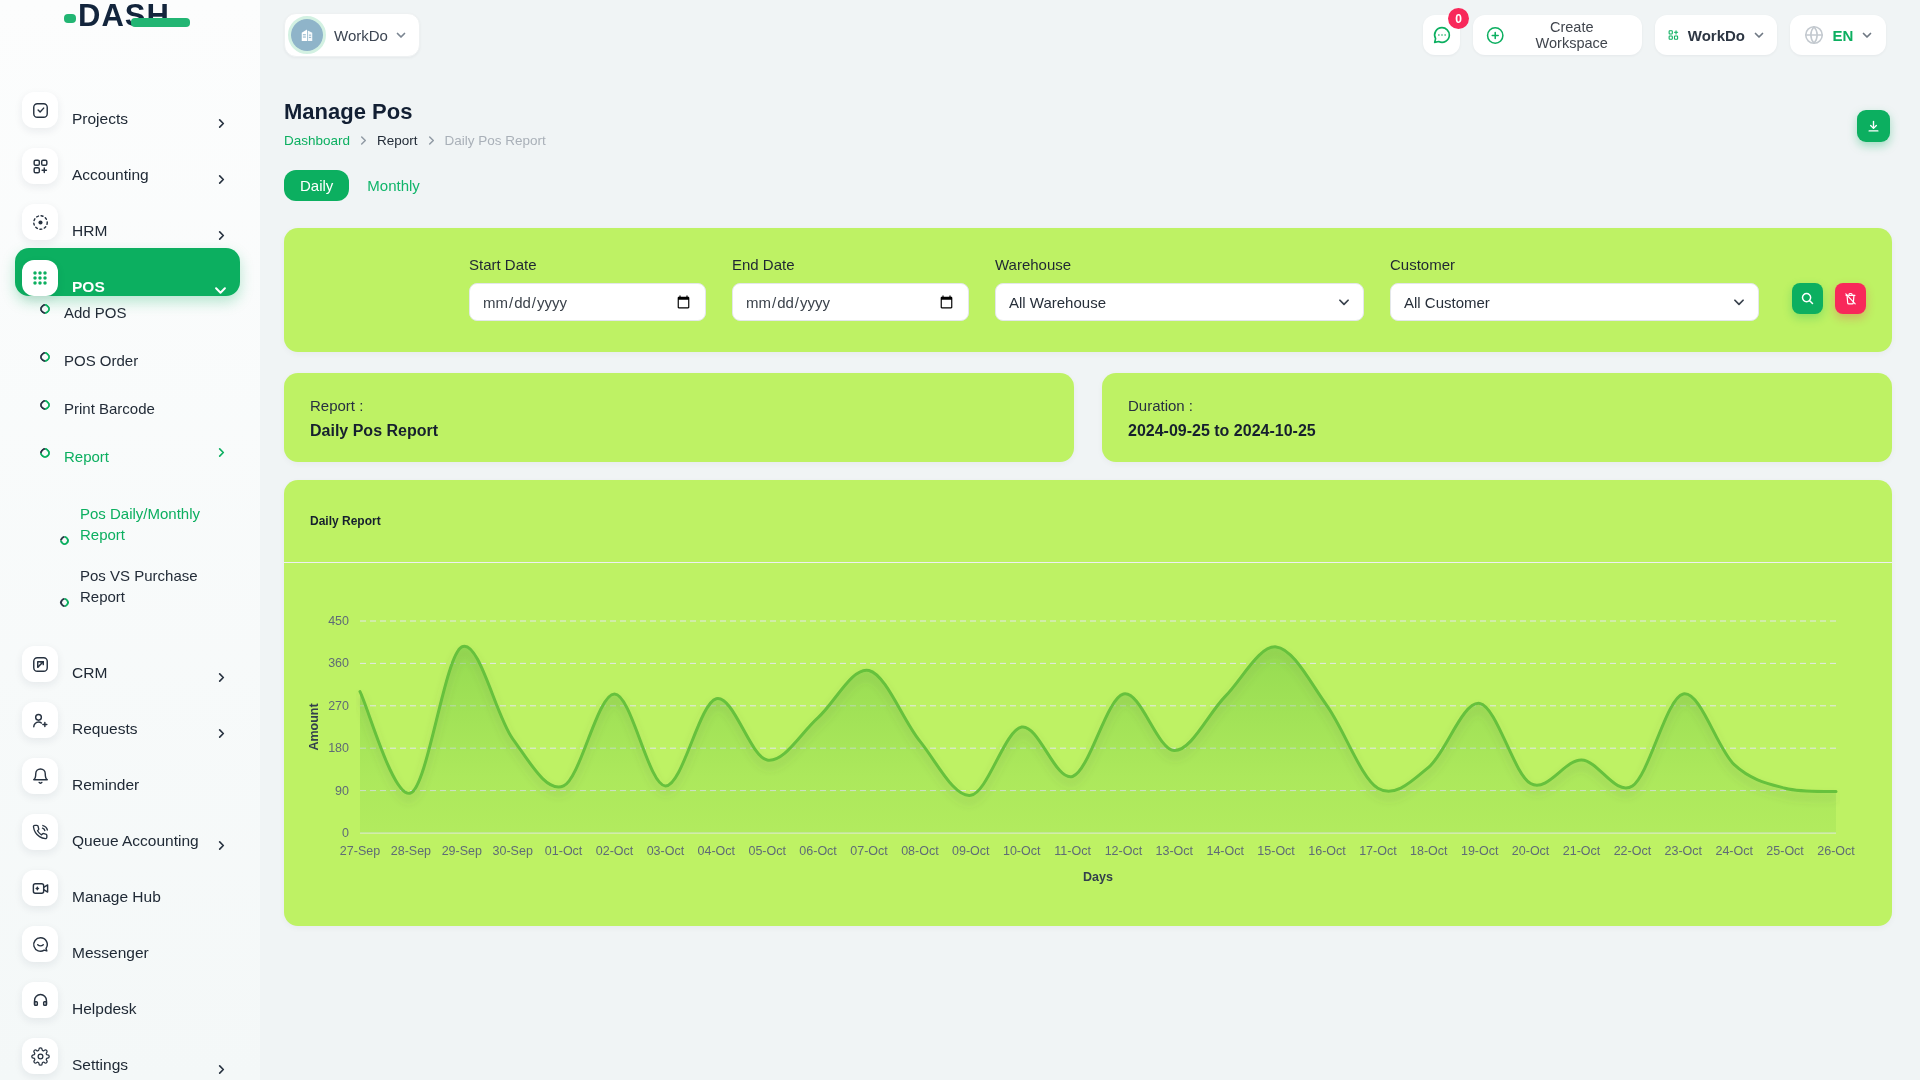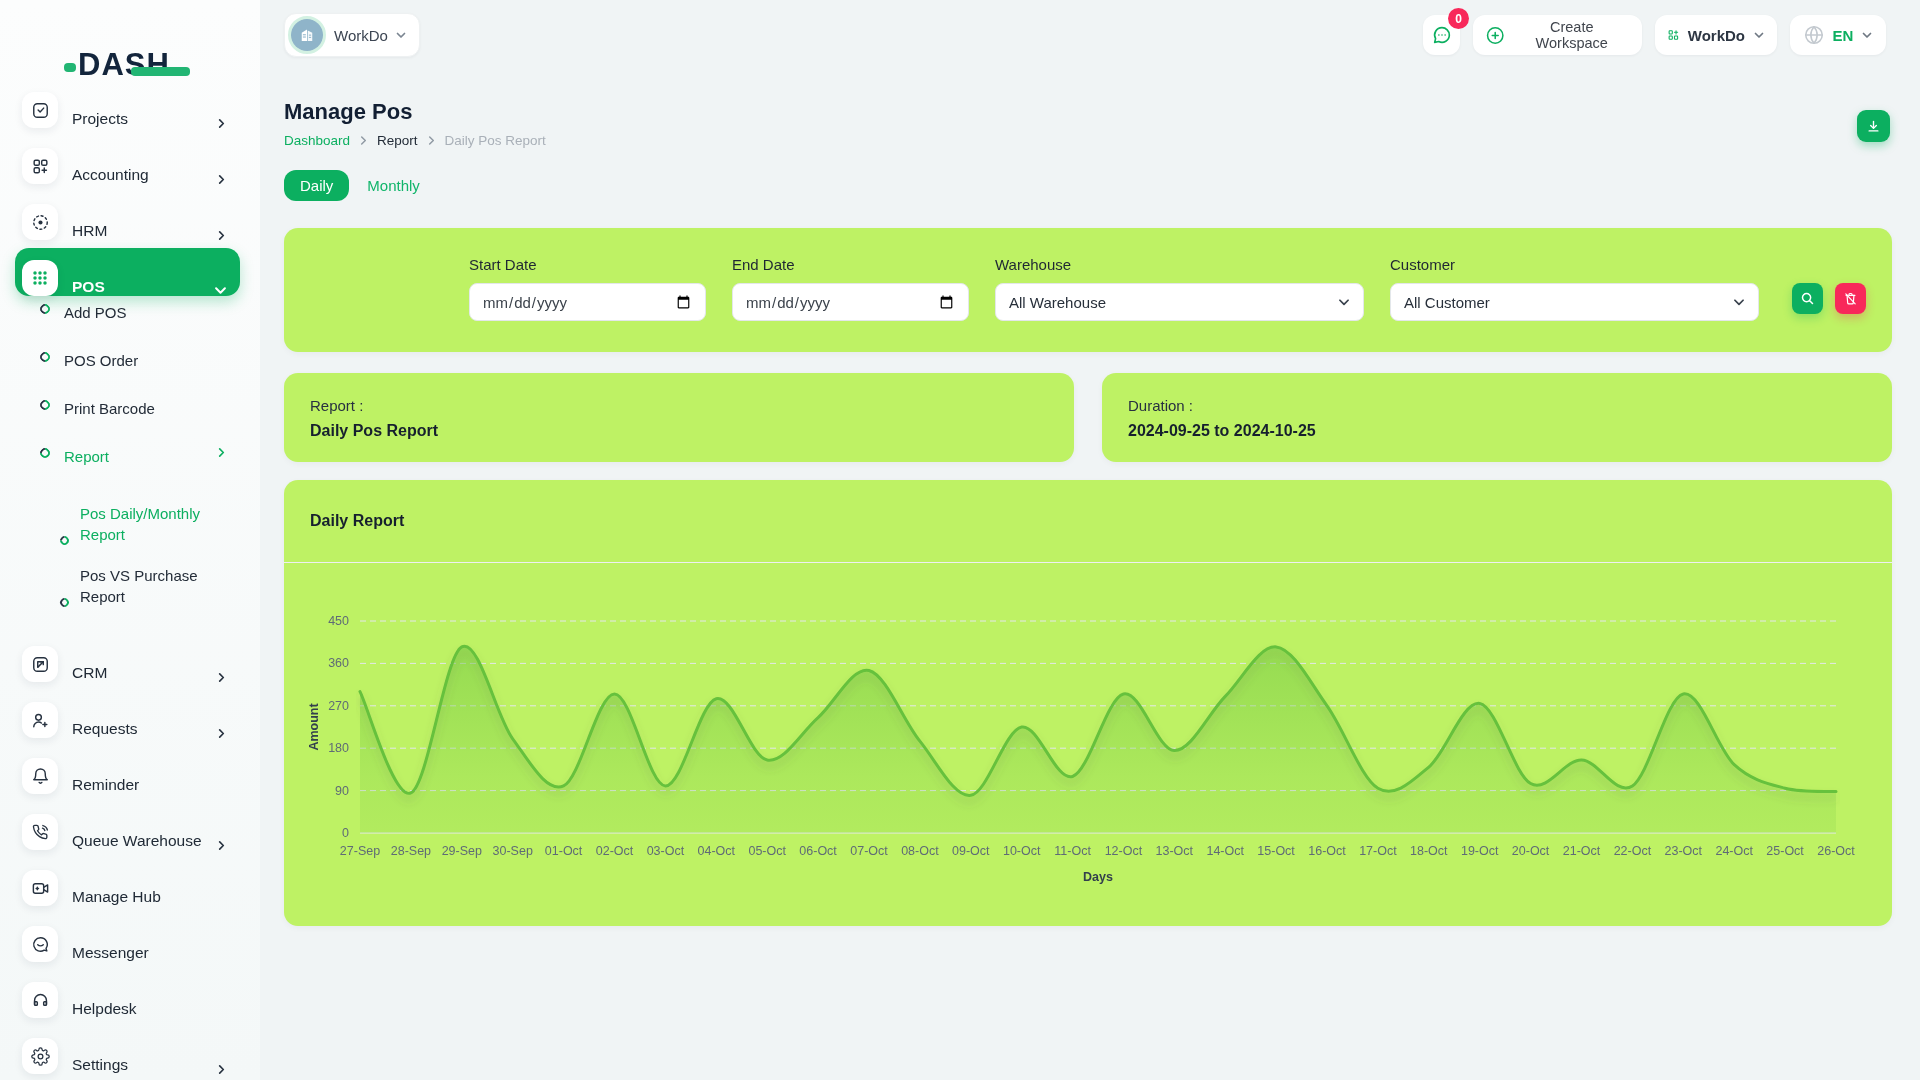--- a/index.html
+++ b/index.html
@@ -13,21 +13,21 @@
     overflow:hidden;
     position:relative;
   }
 
   
   .sidebar {
     position:fixed; left:0; top:0; bottom:0; width:260px;
     background:linear-gradient(180deg,#fcfdfd 0%, #f4f8f8 100%);
     z-index:20;
   }
-  .logo-wrap { height:80px; display:flex; align-items:flex-end; padding-left:64px; }
+  .logo-wrap { height:80px; display:flex; align-items:flex-start; padding-left:64px; }
   .logo { position:relative; display:flex; align-items:center; }
   .logo-dot { width:12px; height:9px; background:#22b573; border-radius:4px; margin-right:2px; margin-top:6px; }
   .logo-text {
     font-size:31px; font-weight:800; letter-spacing:1px; color:#13253c;
     font-family:"Liberation Sans", sans-serif; line-height:1;
   }
   .logo-bar { position:absolute; left:67px; top:18px; width:59px; height:9px; background:#22b573; border-radius:4px; }
 
   nav.menu { padding:0 20px 0 15px; }
   .nav-item {
@@ -177,21 +177,21 @@
   .sq-btn.green { background:#0caf60; box-shadow:0 4px 10px rgba(12,175,96,0.3); }
   .sq-btn.pink { background:#f8285a; box-shadow:0 4px 10px rgba(248,40,90,0.3); }
 
   .summary-row { display:flex; gap:28px; margin-top:21px; }
   .summary-card { flex:1; padding:23px 26px 21px 26px; }
   .sum-label { font-size:15px; color:#273040; line-height:20px; }
   .sum-value { font-size:16px; font-weight:700; color:#16202e; line-height:21px; margin-top:4px; }
 
   .chart-card { margin-top:18px; }
   .chart-head { padding:31px 26px; border-bottom:1px solid #eef0f2; }
-  .chart-title { font-size:16px; font-weight:700; color:#16202e; line-height:20px; }
+  .chart-title { font-size:12px; font-weight:700; color:#16202e; line-height:20px; }
   .chart-body { position:relative; height:363px; }
   #chart-svg { position:absolute; left:0; top:0; }
 </style>
 </head>
 <body>
 
 <aside class="sidebar">
   <div class="logo-wrap">
     <div class="logo">
       <span class="logo-dot"></span>
@@ -352,21 +352,21 @@
     </div>
 
     <div class="nav-item">
       <span class="ico">
         <svg width="19" height="19" viewBox="0 0 24 24" fill="none" stroke="#273240" stroke-width="1.7" stroke-linecap="round" stroke-linejoin="round">
             <path d="M20 15.5v2.6a1.7 1.7 0 0 1-1.9 1.7 16.8 16.8 0 0 1-7.3-2.6 16.6 16.6 0 0 1-5.1-5.1A16.8 16.8 0 0 1 3.1 4.8 1.7 1.7 0 0 1 4.8 3h2.6a1.7 1.7 0 0 1 1.7 1.5c.1.8.3 1.7.6 2.4a1.7 1.7 0 0 1-.4 1.8L8.2 9.8a13.6 13.6 0 0 0 5.1 5.1l1.1-1.1a1.7 1.7 0 0 1 1.8-.4c.8.3 1.6.5 2.4.6a1.7 1.7 0 0 1 1.4 1.5z"></path>
             <path d="M14.5 6.5c1.6.4 2.6 1.4 3 3"></path>
             <path d="M15 3.2c2.8.6 5 2.8 5.7 5.6"></path>
           </svg>
       </span>
-      <span class="lbl">Queue Warehouse</span>
+      <span class="lbl">Queue Accounting</span>
       <span class="chev">
         <svg width="9" height="9" viewBox="0 0 10 10" fill="none" stroke="currentColor" stroke-width="1.8" stroke-linecap="round" stroke-linejoin="round">
             <path d="M3 1l4 4-4 4"></path>
           </svg>
       </span>
     </div>
 
     <div class="nav-item">
       <span class="ico">
         <svg width="19" height="19" viewBox="0 0 24 24" fill="none" stroke="#273240" stroke-width="1.8" stroke-linecap="round" stroke-linejoin="round">

